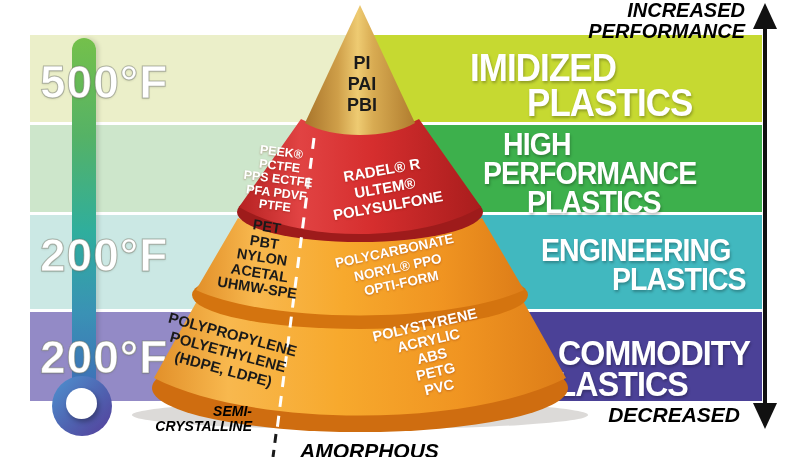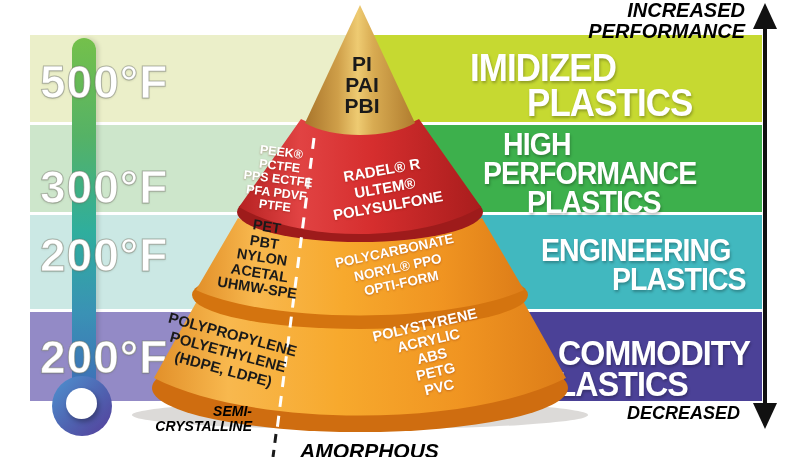--- a/index.html
+++ b/index.html
@@ -60,21 +60,20 @@
     <div class="cell-left" style="background-color: rgb(147, 138, 198);"></div>
     <div class="cell-right" style="background-color: rgb(75, 65, 151);"></div>
   </div>
 
   <div class="therm-tube"></div>
   <div class="therm-bulb">
     <div class="therm-bulb-inner"></div>
   </div>
 
   <div class="temp" style="left:40px;top:55px;">500°F</div>
-  <div class="temp" style="left:40px;top:160px;">300°F</div>
   <div class="temp" style="left:40px;top:228px;">200°F</div>
   <div class="temp" style="left:40px;top:330px;">200°F</div>
 
   <div class="band-line" style="left:470px;top:49px;font-size:38px;">IMIDIZED</div>
   <div class="band-line" style="left:527px;top:84px;font-size:38px;">PLASTICS</div>
   <div class="band-line" style="left:503px;top:129px;font-size:31px;">HIGH</div>
   <div class="band-line" style="left:483px;top:158px;font-size:31px;">PERFORMANCE</div>
   <div class="band-line" style="left:527px;top:187px;font-size:31px;">PLASTICS</div>
   <div class="band-line" style="left:541px;top:235px;font-size:31px;">ENGINEERING</div>
   <div class="band-line" style="left:612px;top:264px;font-size:31px;">PLASTICS</div>
@@ -118,21 +117,21 @@
     <path d="M 360,5 L 305,123 C 331,139 389,139 415,123 Z" fill="url(#gradGold)"></path>
 
     <path d="M 314,138 L 277,430" stroke="#ffffff" stroke-width="3" stroke-dasharray="11 9" fill="none"></path>
     <path d="M 276,434 L 273,457" stroke="#1a1a1a" stroke-width="3" stroke-dasharray="9 7" fill="none"></path>
 
     <rect x="763" y="20" width="4" height="386" fill="#111"></rect>
     <polygon points="765,3 753,29 777,29" fill="#111"></polygon>
     <polygon points="765,429 753,403 777,403" fill="#111"></polygon>
   </svg>
 
-  <div class="cone-text black-txt" style="left:327px;top:53px;width:70px;font-size:21px;line-height:21px;">
+  <div class="cone-text black-txt" style="left:327px;top:53px;width:70px;font-size:18px;line-height:21px;">
     <div>PI</div>
     <div>PAI</div>
     <div>PBI</div>
   </div>
 
   <div class="cone-text white-txt" style="left:228px;top:146px;width:100px;font-size:12.5px;line-height:13.5px;transform:rotate(7deg);">
     <div>PEEK®</div>
     <div>PCTFE</div>
     <div>PPS ECTFE</div>
     <div>PFA PDVF</div>
@@ -170,21 +169,21 @@
     <div>ACRYLIC</div>
     <div>ABS</div>
     <div>PETG</div>
     <div>PVC</div>
   </div>
 
   <div class="annot right-align" style="left:545px;top:0px;width:200px;font-size:20px;">
     <div>INCREASED</div>
     <div>PERFORMANCE</div>
   </div>
-  <div class="annot right-align" style="left:545px;top:404px;width:195px;font-size:18px;">
+  <div class="annot right-align" style="left:545px;top:404px;width:195px;font-size:21px;">
     <div>DECREASED</div>
   </div>
   <div class="annot right-align" style="left:100px;top:404px;width:152px;font-size:14px;">
     <div>SEMI-</div>
     <div>CRYSTALLINE</div>
   </div>
   <div class="annot" style="left:300px;top:440px;font-size:21px;">AMORPHOUS</div>
 
 </div>
 

